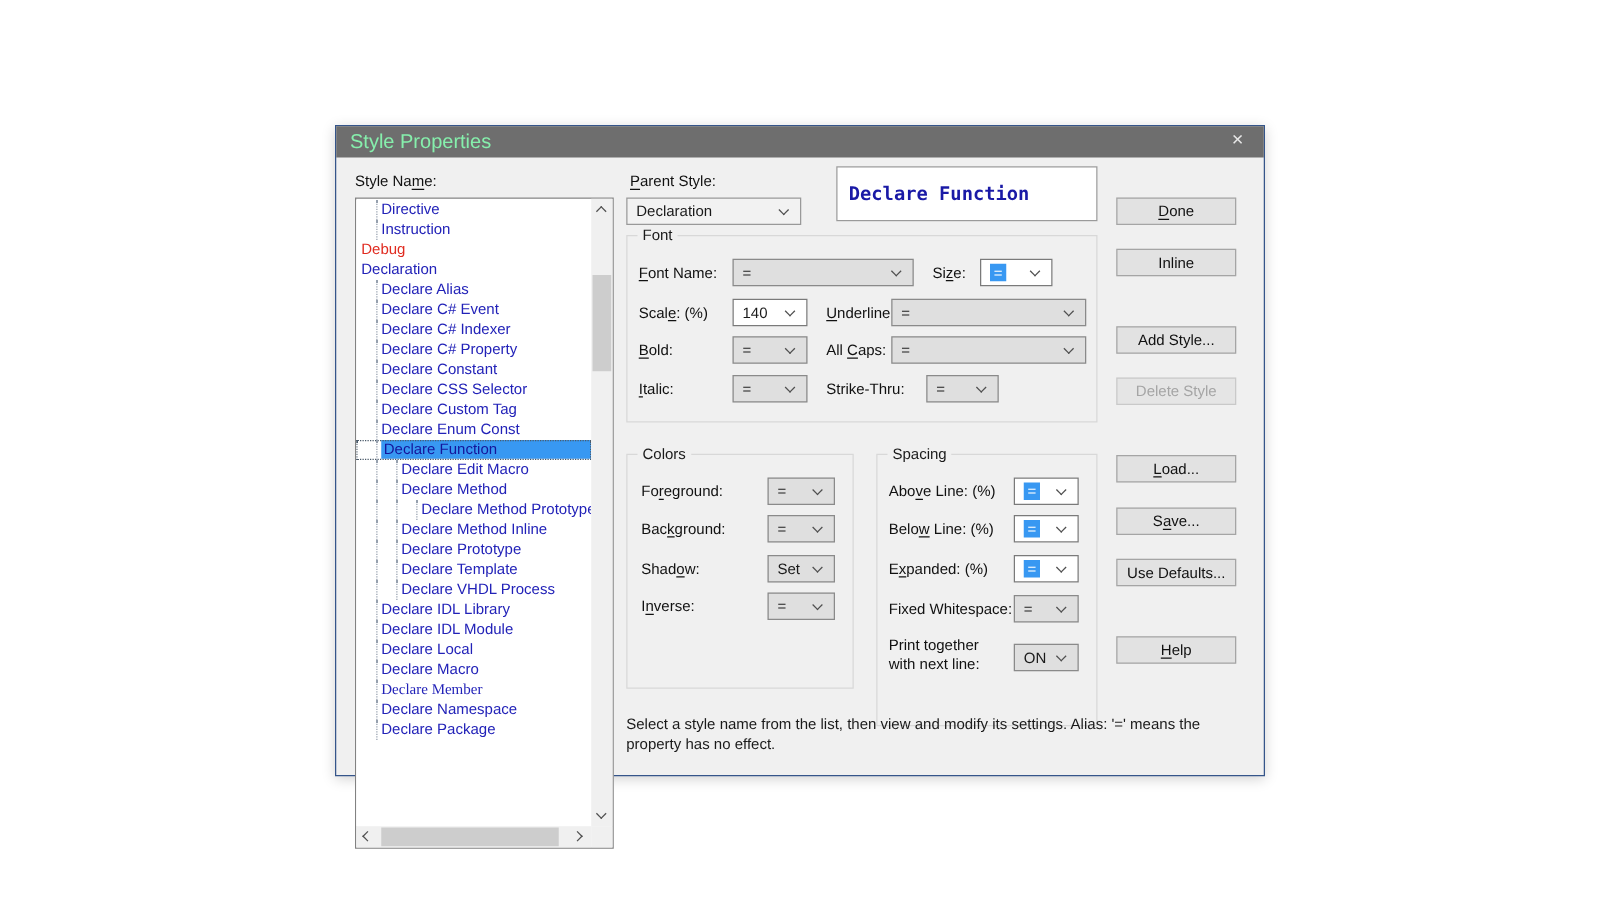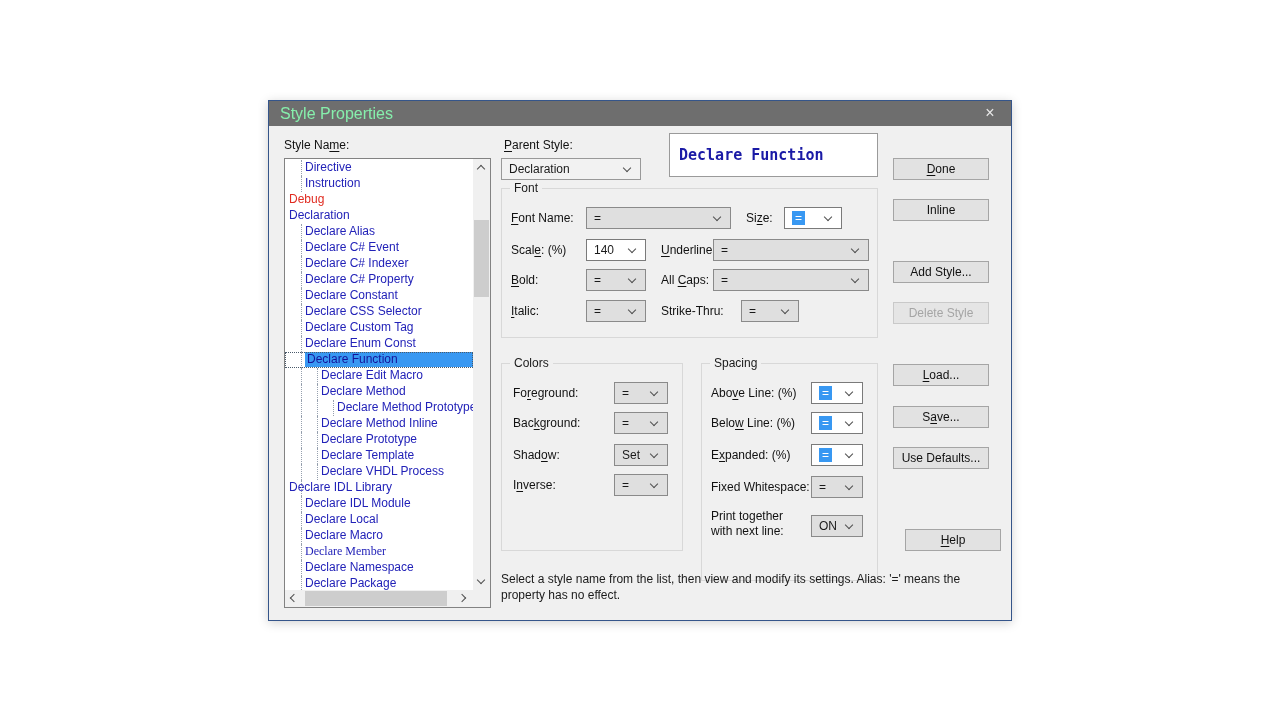--- a/index.html
+++ b/index.html
@@ -10,21 +10,21 @@
 
   .titlebar { position:absolute; left:0; top:0; right:0; height:25px; background:#6e6e6e; }
   .titlebar .title { position:absolute; left:11px; top:0; line-height:25px; color:#86efac; font-size:16px; }
   .close-btn { position:absolute; right:0; top:0; width:42px; height:25px; text-align:center;
                line-height:23px; color:#e8e8e8; font-size:16px; }
 
   .lbl { position:absolute; font-size:12px; color:#111; white-space:nowrap; }
   u { text-decoration:underline; text-underline-offset:2px; }
 
   
-  .tree { position:absolute; left:15px; top:57px; width:207px; height:450px; background:#fff; border:1px solid #828282; }
+  .tree { position:absolute; left:15px; top:57px; width:207px; height:521px; background:#fff; border:1px solid #828282; }
   .tree-rows { position:absolute; left:0; top:1px; right:17px; bottom:17px; overflow:hidden; background:#fff; }
   .trow { position:relative; height:16px; line-height:15px; font-size:12px; white-space:nowrap; overflow:hidden; }
   .guide { position:absolute; top:0; height:16px; border-left:1px dotted #96a0ae; }
   .tlabel { display:inline-block; }
   .tlabel.blue { color:#2222b8; }
   .tlabel.red  { color:#e02b20; }
   .trow.selected { outline:1px dotted #4a5a6a; outline-offset:-1px; }
   .trow.selected .tlabel { background:#3898f2; color:#15159a; padding-left:2px; padding-right:2px; }
 
   
@@ -95,21 +95,21 @@
           <span class="guide" style="left: 16px;"></span>
           <span class="tlabel blue" style="display: block; margin-left: 20px;">Declare Function</span>
         </div>
         <div class="trow"><span class="guide" style="left: 16px;"></span><span class="guide" style="left: 32px;"></span><span class="tlabel blue" style="padding-left: 36px;">Declare Edit Macro</span></div>
         <div class="trow"><span class="guide" style="left: 16px;"></span><span class="guide" style="left: 32px;"></span><span class="tlabel blue" style="padding-left: 36px;">Declare Method</span></div>
         <div class="trow"><span class="guide" style="left: 16px;"></span><span class="guide" style="left: 32px;"></span><span class="guide" style="left: 48px;"></span><span class="tlabel blue" style="padding-left: 52px;">Declare Method Prototype</span></div>
         <div class="trow"><span class="guide" style="left: 16px;"></span><span class="guide" style="left: 32px;"></span><span class="tlabel blue" style="padding-left: 36px;">Declare Method Inline</span></div>
         <div class="trow"><span class="guide" style="left: 16px;"></span><span class="guide" style="left: 32px;"></span><span class="tlabel blue" style="padding-left: 36px;">Declare Prototype</span></div>
         <div class="trow"><span class="guide" style="left: 16px;"></span><span class="guide" style="left: 32px;"></span><span class="tlabel blue" style="padding-left: 36px;">Declare Template</span></div>
         <div class="trow"><span class="guide" style="left: 16px;"></span><span class="guide" style="left: 32px;"></span><span class="tlabel blue" style="padding-left: 36px;">Declare VHDL Process</span></div>
-        <div class="trow"><span class="guide" style="left: 16px;"></span><span class="tlabel blue" style="padding-left: 4px;">Declare IDL Library</span></div>
+        <div class="trow"><span class="guide" style="left: 16px;"></span><span class="tlabel blue" style="padding-left: 20px;">Declare IDL Library</span></div>
         <div class="trow"><span class="guide" style="left: 16px;"></span><span class="tlabel blue" style="padding-left: 20px;">Declare IDL Module</span></div>
         <div class="trow"><span class="guide" style="left: 16px;"></span><span class="tlabel blue" style="padding-left: 20px;">Declare Local</span></div>
         <div class="trow"><span class="guide" style="left: 16px;"></span><span class="tlabel blue" style="padding-left: 20px;">Declare Macro</span></div>
         <div class="trow"><span class="guide" style="left: 16px;"></span><span class="tlabel blue" style="padding-left: 20px; font-family: Liberation Serif, serif;">Declare Member</span></div>
         <div class="trow"><span class="guide" style="left: 16px;"></span><span class="tlabel blue" style="padding-left: 20px;">Declare Namespace</span></div>
         <div class="trow"><span class="guide" style="left: 16px;"></span><span class="tlabel blue" style="padding-left: 20px;">Declare Package</span></div>
       </div>
     <div class="vsb">
       <span class="sb-btn" style="top:0; left:0;">
           <span class="chev up"></span>
@@ -277,17 +277,17 @@
       </span>
   </div>
 
   <div class="btn" style="top:57px;"><u>D</u>one</div>
   <div class="btn" style="top:98px;">Inline</div>
   <div class="btn" style="top:160px;">Add Style...</div>
   <div class="btn disabled" style="top:201px;">Delete Style</div>
   <div class="btn" style="top:263px;"><u>L</u>oad...</div>
   <div class="btn" style="top:305px;">S<u>a</u>ve...</div>
   <div class="btn" style="top:346px;">Use Defaults...</div>
-  <div class="btn" style="top:428px;margin-left:12px;"><u>H</u>elp</div>
+  <div class="btn" style="top:408px;"><u>H</u>elp</div>
 
   <div class="footer">Select a style name from the list, then view and modify its settings. Alias: '=' means the property has no effect.</div>
 
 </div>
 
 </body></html>

